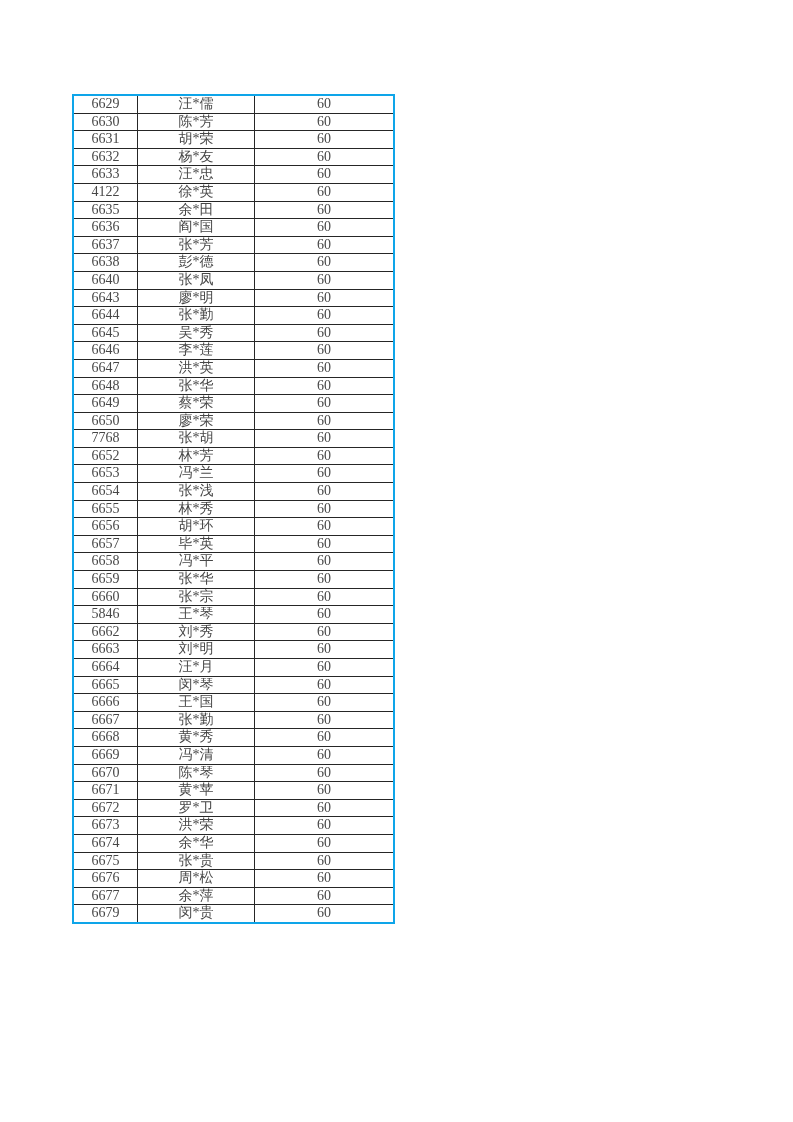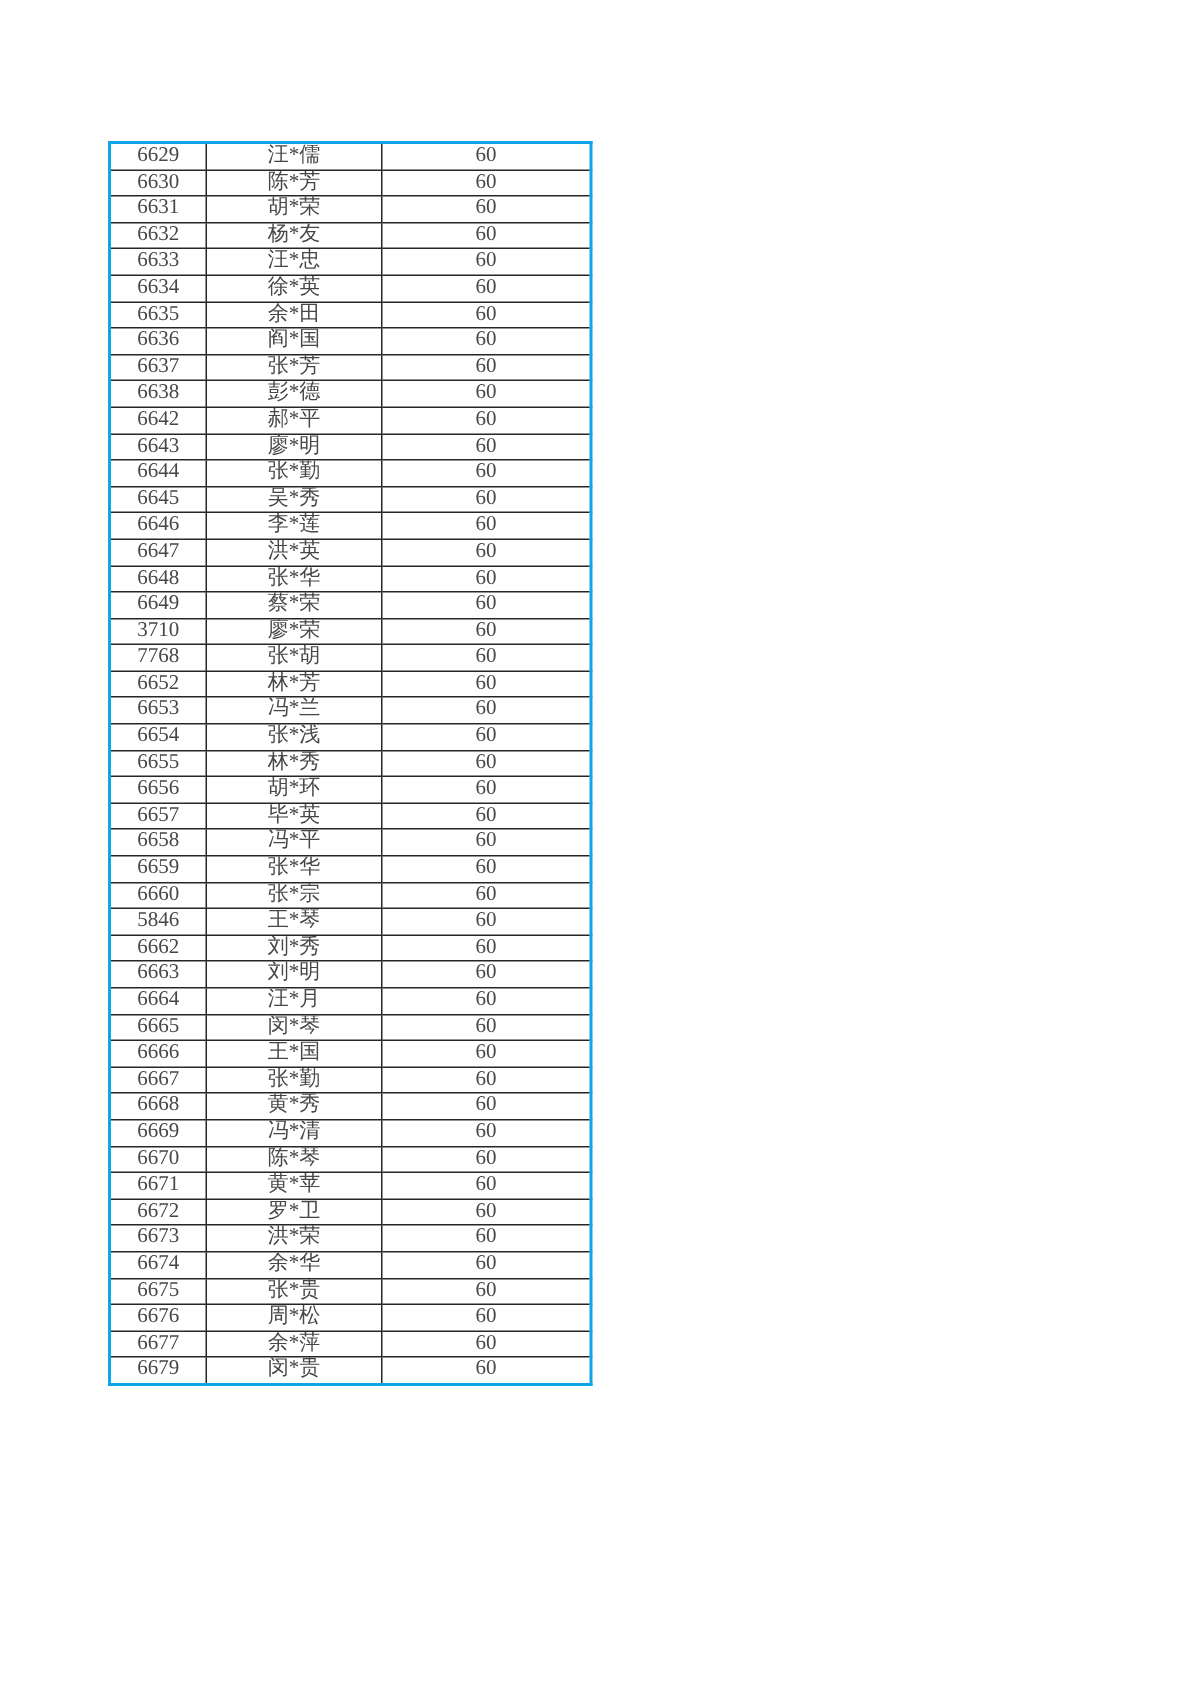--- a/index.html
+++ b/index.html
@@ -69,21 +69,21 @@
           <td class="col-id">6632</td>
           <td class="col-name">杨*友</td>
           <td class="col-score">60</td>
         </tr>
         <tr>
           <td class="col-id">6633</td>
           <td class="col-name">汪*忠</td>
           <td class="col-score">60</td>
         </tr>
         <tr>
-          <td class="col-id">6634</td>
+          <td class="col-id">4122</td>
           <td class="col-name">徐*英</td>
           <td class="col-score">60</td>
         </tr>
         <tr>
           <td class="col-id">6635</td>
           <td class="col-name">余*田</td>
           <td class="col-score">60</td>
         </tr>
         <tr>
           <td class="col-id">6636</td>
@@ -94,22 +94,22 @@
           <td class="col-id">6637</td>
           <td class="col-name">张*芳</td>
           <td class="col-score">60</td>
         </tr>
         <tr>
           <td class="col-id">6638</td>
           <td class="col-name">彭*德</td>
           <td class="col-score">60</td>
         </tr>
         <tr>
-          <td class="col-id">6642</td>
-          <td class="col-name">郝*平</td>
+          <td class="col-id">6640</td>
+          <td class="col-name">张*凤</td>
           <td class="col-score">60</td>
         </tr>
         <tr>
           <td class="col-id">6643</td>
           <td class="col-name">廖*明</td>
           <td class="col-score">60</td>
         </tr>
         <tr>
           <td class="col-id">6644</td>
           <td class="col-name">张*勤</td>
@@ -134,21 +134,21 @@
           <td class="col-id">6648</td>
           <td class="col-name">张*华</td>
           <td class="col-score">60</td>
         </tr>
         <tr>
           <td class="col-id">6649</td>
           <td class="col-name">蔡*荣</td>
           <td class="col-score">60</td>
         </tr>
         <tr>
-          <td class="col-id">3710</td>
+          <td class="col-id">6650</td>
           <td class="col-name">廖*荣</td>
           <td class="col-score">60</td>
         </tr>
         <tr>
           <td class="col-id">7768</td>
           <td class="col-name">张*胡</td>
           <td class="col-score">60</td>
         </tr>
         <tr>
           <td class="col-id">6652</td>

